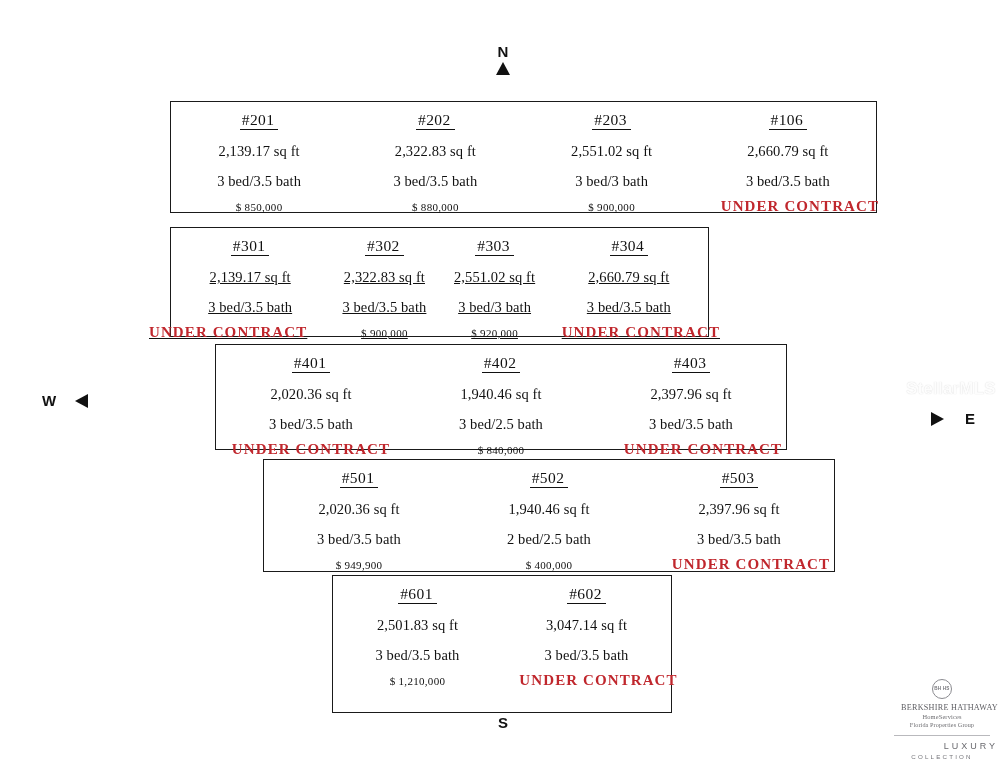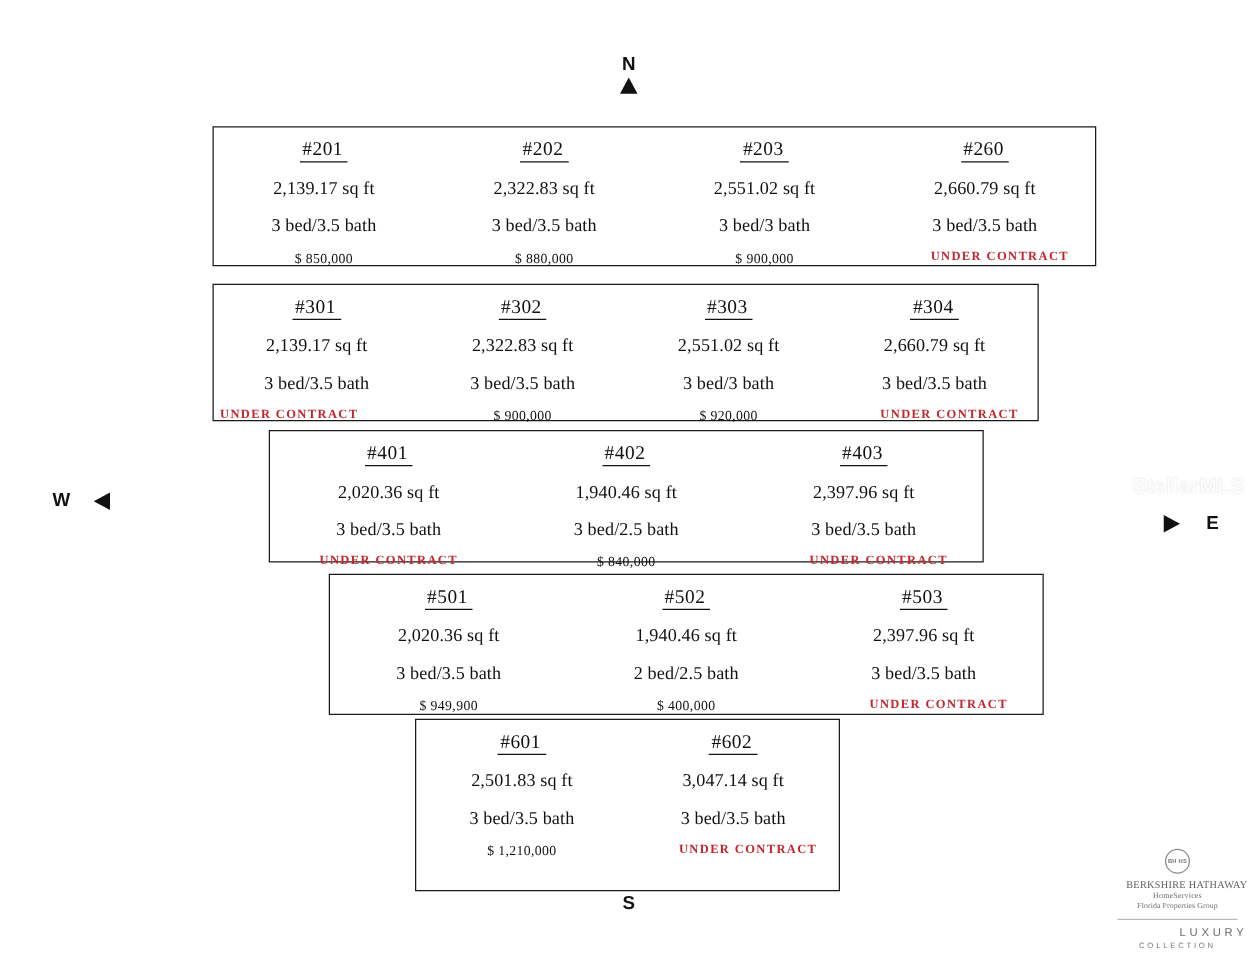--- a/index.html
+++ b/index.html
@@ -53,31 +53,31 @@
     display:inline-block;
     border-bottom:1.3px solid #111;
     padding:0 4px 1px 2px;
     line-height:17px;
   }
   .sqft{font-size:14.5px;margin-top:13px;line-height:16px;letter-spacing:.1px;}
   .beds{font-size:14.5px;margin-top:14px;line-height:16px;letter-spacing:.1px;}
   .price{font-size:11px;margin-top:12px;line-height:13px;letter-spacing:.3px;}
   .status{
     color:#c0272d;
-    font-size:10px;
+    font-size:15px;
     font-weight:700;
     letter-spacing:1.1px;
     margin-top:9px;
     line-height:16px;
     white-space:nowrap;
   }
 
   
   #floor-2{left:170px;top:101px;width:707px;height:112px;}
-  #floor-3{left:170px;top:227px;width:661px;height:110px;}
+  #floor-3{left:170px;top:227px;width:539px;height:110px;text-decoration:underline;}
   #floor-4{left:215px;top:344px;width:572px;height:106px;}
   #floor-5{left:215px;top:459px;width:572px;height:113px;margin-left:48px;}
   #floor-6{left:332px;top:575px;width:340px;height:138px;}
 
   
   .bleed-right{position:relative;left:12px;}
   .bleed-left{position:relative;left:-22px;}
 
   
   #stellar-watermark{
@@ -155,21 +155,21 @@
         <div class="beds">3 bed/3.5 bath</div>
         <div class="price">$ 880,000</div>
       </div>
       <div class="unit">
         <div><span class="unit-no">#203</span></div>
         <div class="sqft">2,551.02 sq ft</div>
         <div class="beds">3 bed/3 bath</div>
         <div class="price">$ 900,000</div>
       </div>
       <div class="unit">
-        <div><span class="unit-no">#260</span></div>
+        <div><span class="unit-no">#106</span></div>
         <div class="sqft">2,660.79 sq ft</div>
         <div class="beds">3 bed/3.5 bath</div>
         <div class="status bleed-right" style="color: rgb(192, 39, 45);">UNDER  CONTRACT</div>
       </div>
     </div>
   <div class="floor" id="floor-3">
       <div class="unit">
         <div><span class="unit-no">#301</span></div>
         <div class="sqft">2,139.17 sq ft</div>
         <div class="beds">3 bed/3.5 bath</div>

